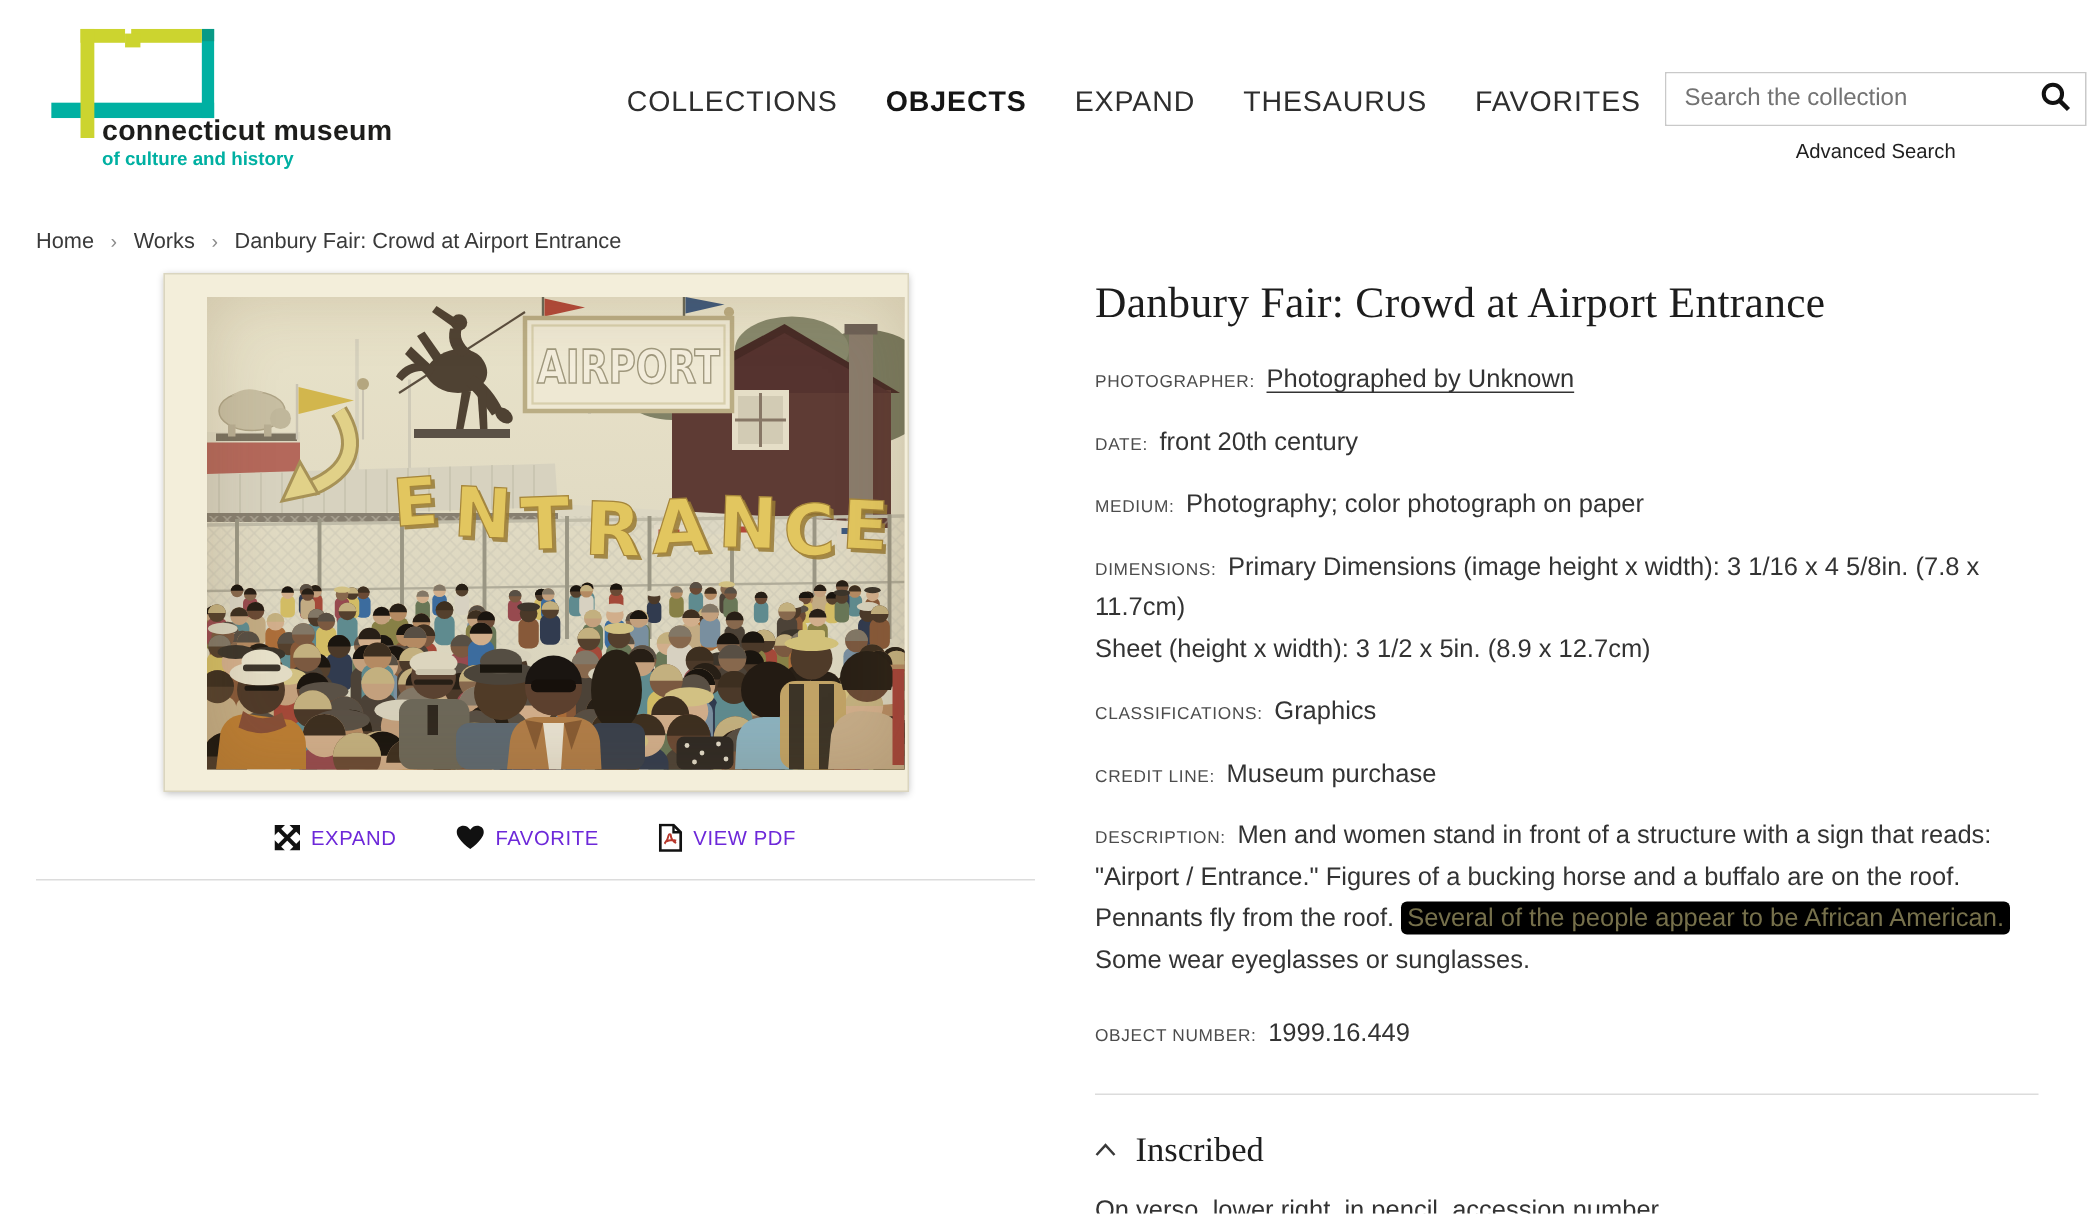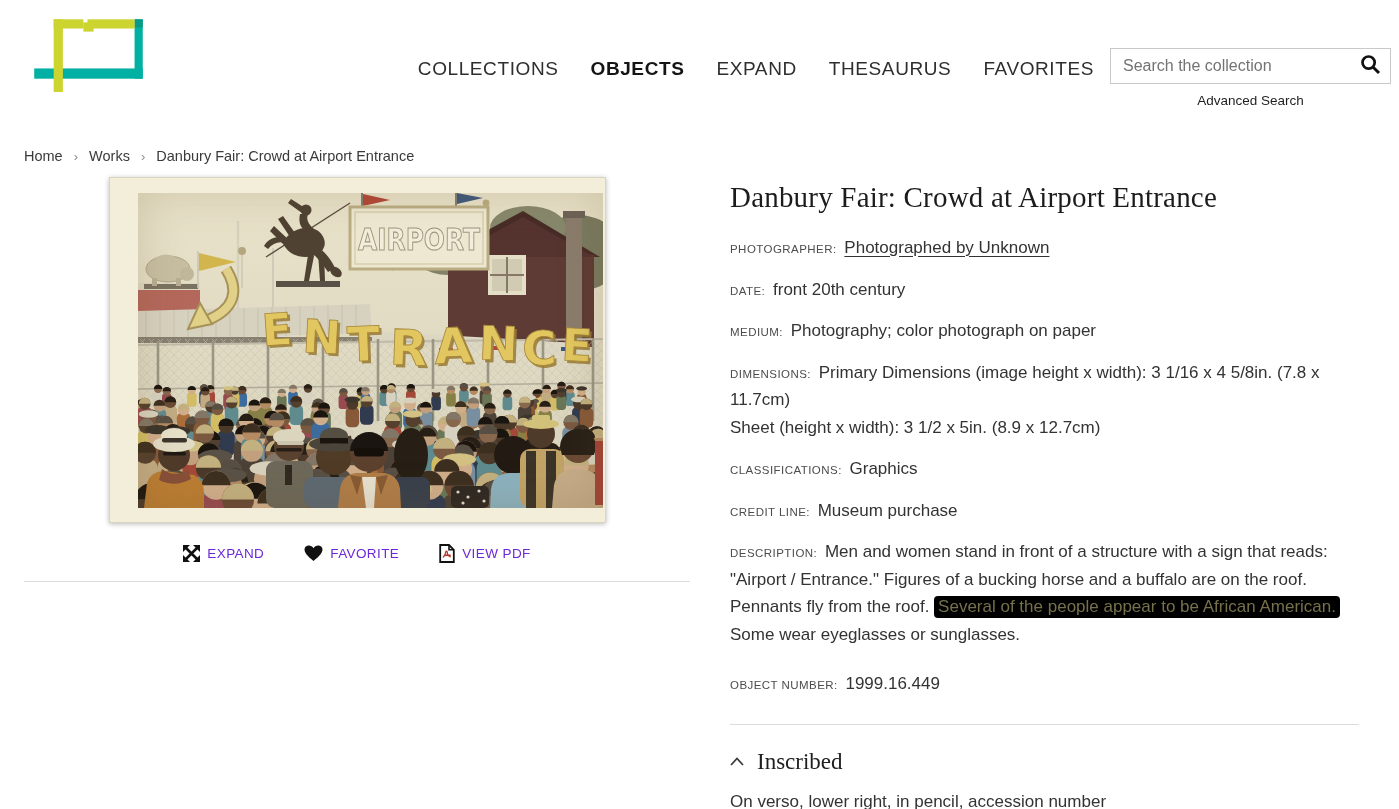--- a/index.html
+++ b/index.html
@@ -67,20 +67,24 @@
   <a class="logo">
     <svg class="logo-mark" width="118" height="86" viewBox="0 0 107 84">
       <rect x="0" y="61" width="106" height="10" fill="#00b0a2"></rect>
       <rect x="98" y="13" width="8" height="58" fill="#00b0a2"></rect>
       <rect x="98" y="13" width="8" height="8" fill="#089a86"></rect>
       <rect x="19" y="13" width="29" height="9" fill="#ccd42f"></rect>
       <rect x="52" y="13" width="46" height="9" fill="#ccd42f"></rect>
       <rect x="48" y="16" width="10" height="9" fill="#ccd42f"></rect>
       <rect x="19" y="13" width="9" height="71" fill="#ccd42f"></rect>
     </svg>
+    <div class="logo-text">
+      <div class="logo-name">connecticut museum</div>
+      <div class="logo-tag">of culture and history</div>
+    </div>
   </a>
 
   <div class="header-right">
     <nav class="primary">
       <a>COLLECTIONS</a>
       <a class="active">OBJECTS</a>
       <a>EXPAND</a>
       <a>THESAURUS</a>
       <a>FAVORITES</a>
     </nav>

